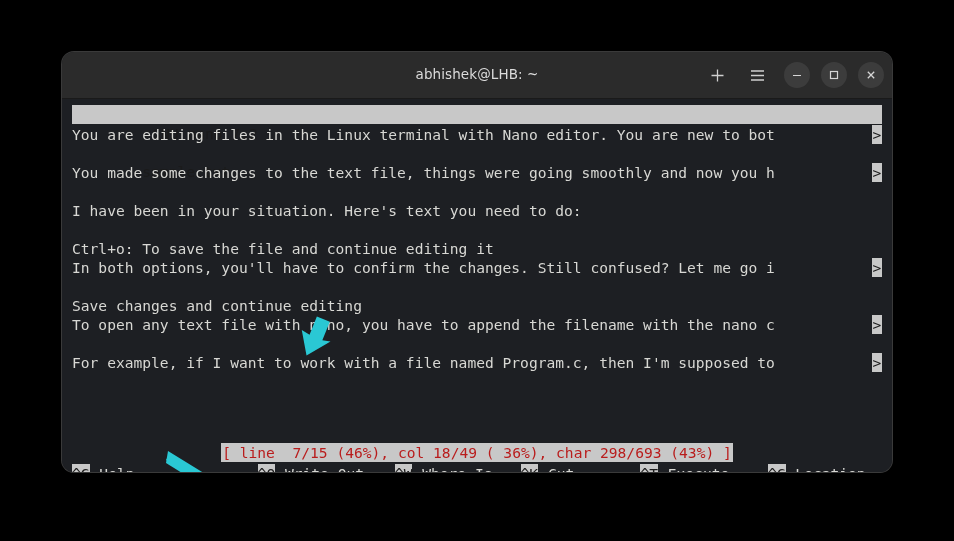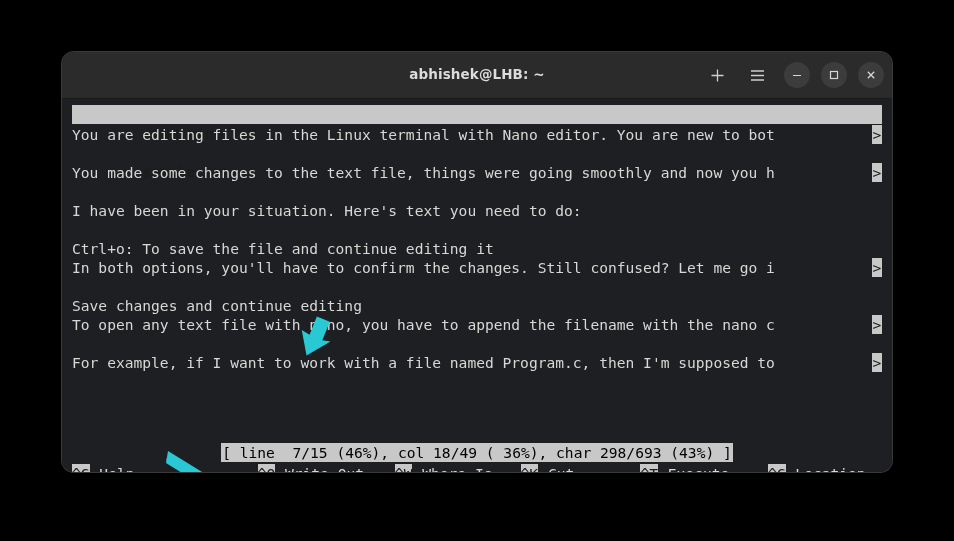--- a/index.html
+++ b/index.html
@@ -44,21 +44,20 @@
   #title-text {
     position: absolute;
     left: 0; right: 0;
     top: 14px;
     text-align: center;
     color: #dcdcdc;
     font-size: 13.5px;
     font-family: "DejaVu Sans", sans-serif;
     letter-spacing: 0.1px;
     white-space: nowrap;
-    font-weight: bold;
   }
   .tb-btn {
     position: absolute;
     top: 10px;
     width: 26px;
     height: 26px;
     display: flex;
     align-items: center;
     justify-content: center;
     color: #cfcfcf;
@@ -141,21 +140,21 @@
   #statusline {
     position: absolute;
     left: 0;
     right: 0;
     top: 344px;
     text-align: center;
   }
   #statusline span {
     display: inline-block;
     background: #c8c8c8;
-    color: #000000;
+    color: #b91c1c;
     white-space: pre;
     padding: 0 1px;
     font-family: "DejaVu Sans Mono", monospace;
     font-size: 14.6px;
     line-height: 19px;
   }
 
   
   #shortcuts {
     position: absolute;

